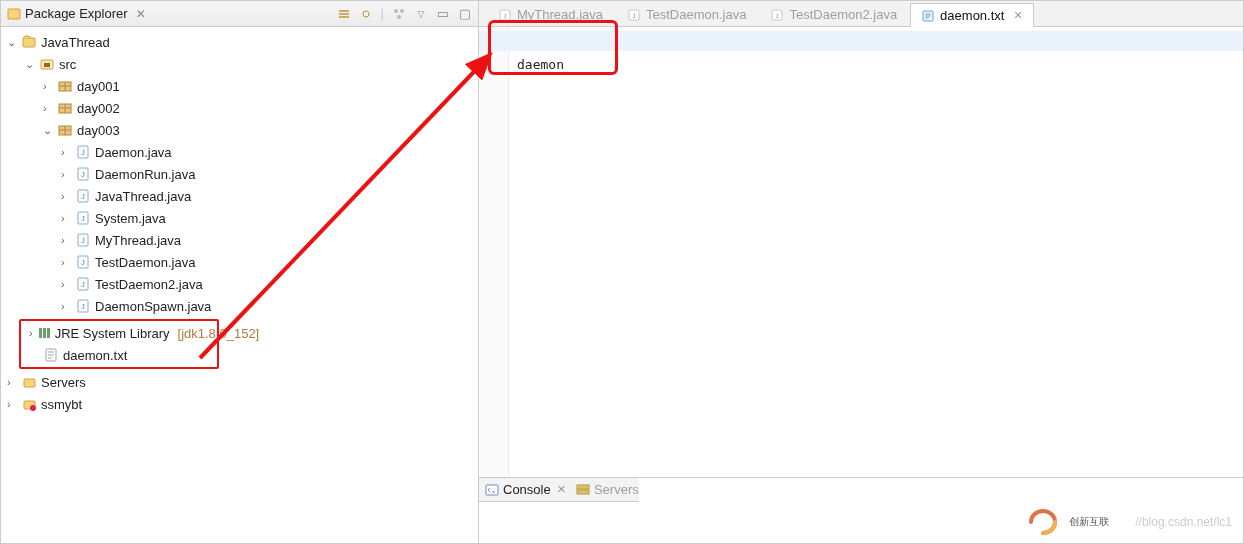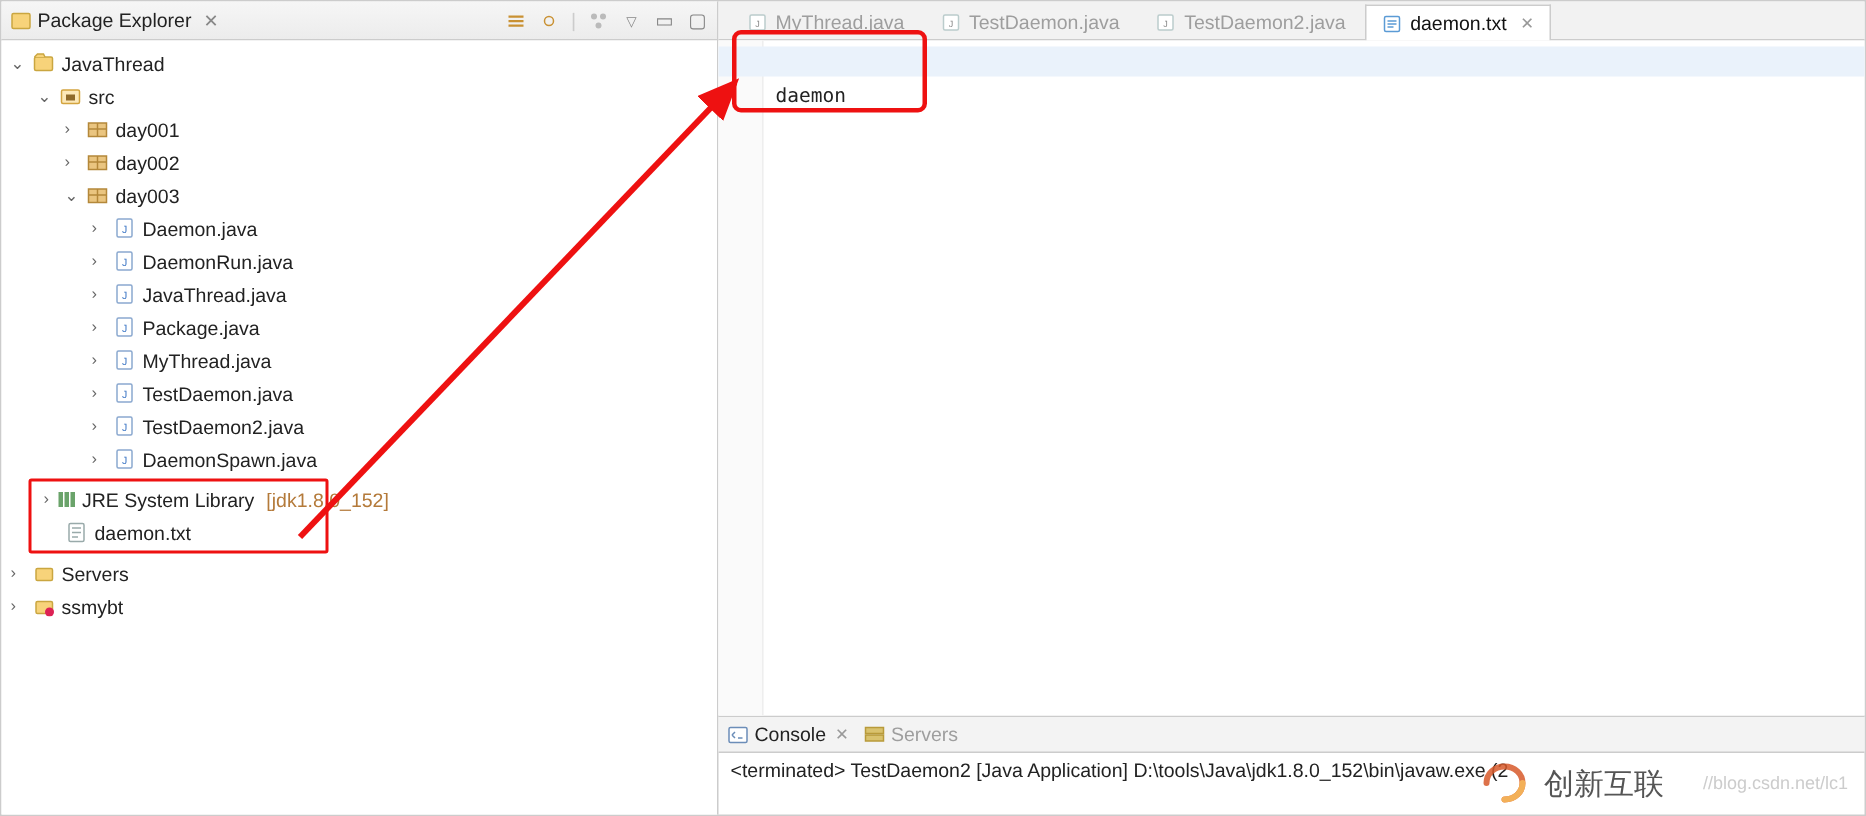--- a/index.html
+++ b/index.html
@@ -87,21 +87,21 @@
   .line1-highlight {
     position:absolute; left:0; right:0; top:4px; height:20px; background:#eaf2fb; z-index:0;
   }
   .editor-content .txt { position:relative; z-index:1;}
   .red-editor-box {
     position:absolute; top:20px; left:488px; width:130px; height:55px;
     border:3px solid #e11; border-radius:6px; z-index:50; pointer-events:none;
   }
   
   .bottom-panel {
-    height:66px; border-top:1px solid #ccc; display:flex; flex-direction:column;
+    height:66px; border-top:1px solid #ccc; display:flex; 
   }
   .bottom-tabs {
     height:24px; background:#f3f3f3; border-bottom:1px solid #ccc;
     display:flex; align-items:center; padding-left:6px; gap:10px;
   }
   .bottom-tab { display:flex; align-items:center; gap:4px;}
   .bottom-text { padding:4px 8px; font-size:13px;}
   
   .arrow-overlay { position:absolute; left:0; top:0; width:1244px; height:544px; pointer-events:none; z-index:60;}
   
@@ -251,21 +251,21 @@
                       </li>
                     <li>
                         <div class="node" style="--pad:60px">
                           <span class="arrow">›</span>
                           <span class="node-icon">
                             <svg width="14" height="14">
                               <rect x="2" y="1" width="10" height="12" rx="1" fill="#fff" stroke="#8aa8cf"></rect>
                               <text x="7" y="10" font-size="7" text-anchor="middle" fill="#3a74c4">J</text>
                             </svg>
                           </span>
-                          <span>Package.java</span>
+                          <span>System.java</span>
                         </div>
                       </li>
                     <li>
                         <div class="node" style="--pad:60px">
                           <span class="arrow">›</span>
                           <span class="node-icon">
                             <svg width="14" height="14">
                               <rect x="2" y="1" width="10" height="12" rx="1" fill="#fff" stroke="#8aa8cf"></rect>
                               <text x="7" y="10" font-size="7" text-anchor="middle" fill="#3a74c4">J</text>
                             </svg>
@@ -432,21 +432,20 @@
         <div class="bottom-tab dim">
           <span class="icon">
               <svg width="14" height="12">
                 <rect x="1" y="1" width="12" height="4" fill="#d9c26e" stroke="#b89a3a"></rect>
                 <rect x="1" y="6" width="12" height="4" fill="#d9c26e" stroke="#b89a3a"></rect>
               </svg>
             </span>
           <span>Servers</span>
         </div>
       </div>
-      <div class="bottom-text">&lt;terminated&gt; TestDaemon2 [Java Application] D:\tools\Java\jdk1.8.0_152\bin\javaw.exe (2</div>
     </div>
   </div>
 </div>
 
 <div class="red-editor-box"></div>
 
 <svg class="arrow-overlay">
   <defs>
     <marker id="arrowhead" markerWidth="8" markerHeight="8" refX="6" refY="3" orient="auto">
       <path d="M0,0 L7,3 L0,6 Z" fill="#e11"></path>
@@ -454,16 +453,16 @@
   </defs>
   <line x1="200" y1="358" x2="490" y2="55" stroke="#e11" stroke-width="4" marker-end="url(#arrowhead)"></line>
 </svg>
 
 <div class="watermark">
   <span style="display:flex;align-items:center;gap:8px;">
     <svg width="36" height="28">
       <path d="M6 14c0-6 5-11 12-11s12 5 12 11-5 11-12 11" fill="none" stroke="#d85a2b" stroke-width="4" stroke-linecap="round"></path>
       <path d="M30 14c0 6-5 11-12 11" fill="none" stroke="#f2a33c" stroke-width="4" stroke-linecap="round"></path>
     </svg>
-    <span style="color:#555;font-size:20px;font-weight:500;">创新互联</span>
+    <span style="color:#555;font-size:10px;font-weight:500;">创新互联</span>
   </span>
   <span style="color:#ccc">//blog.csdn.net/lc1</span>
 </div>
 
 </body></html>

